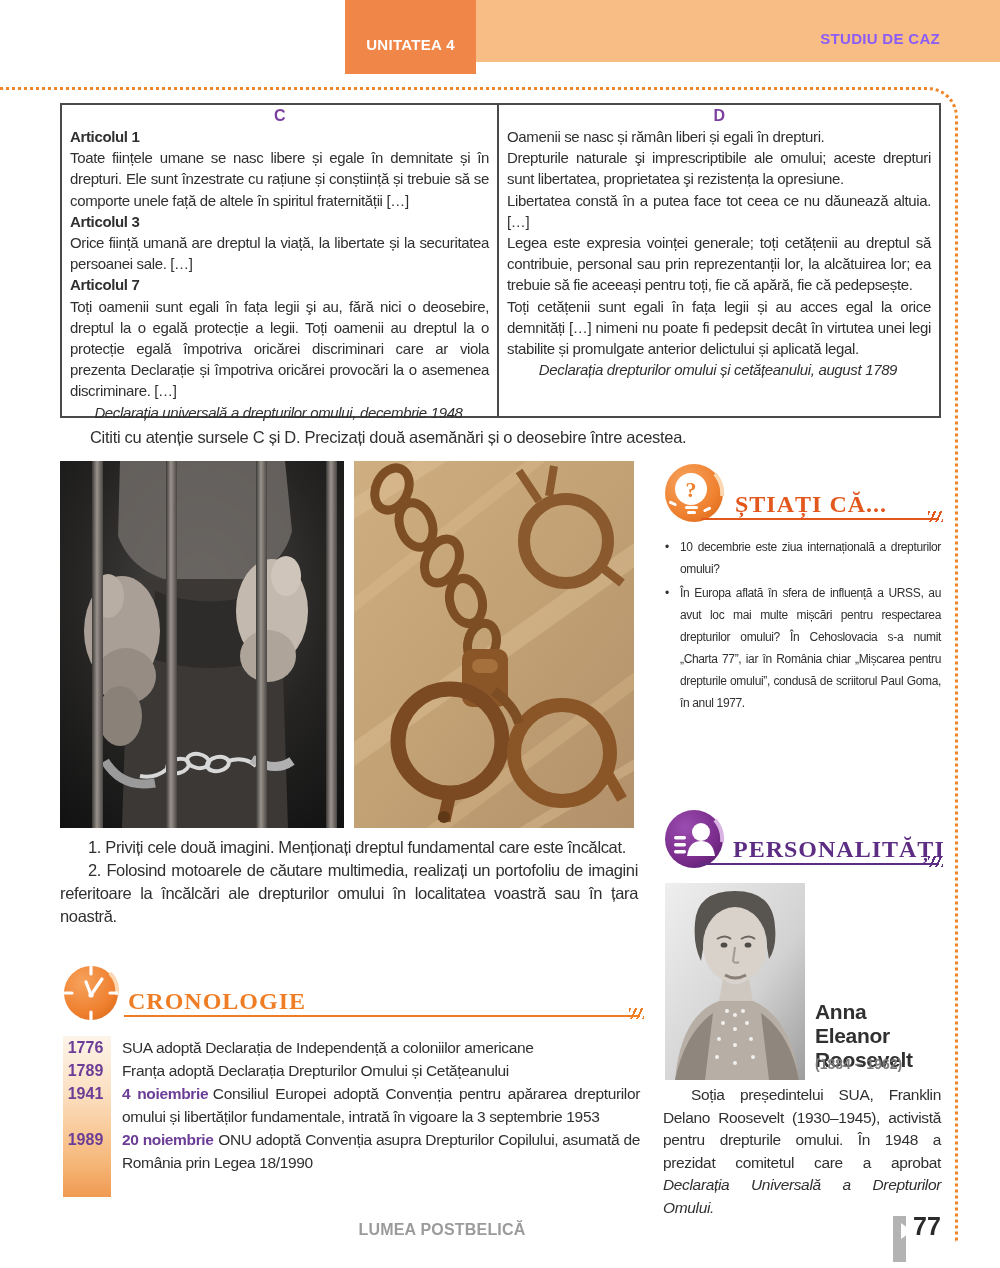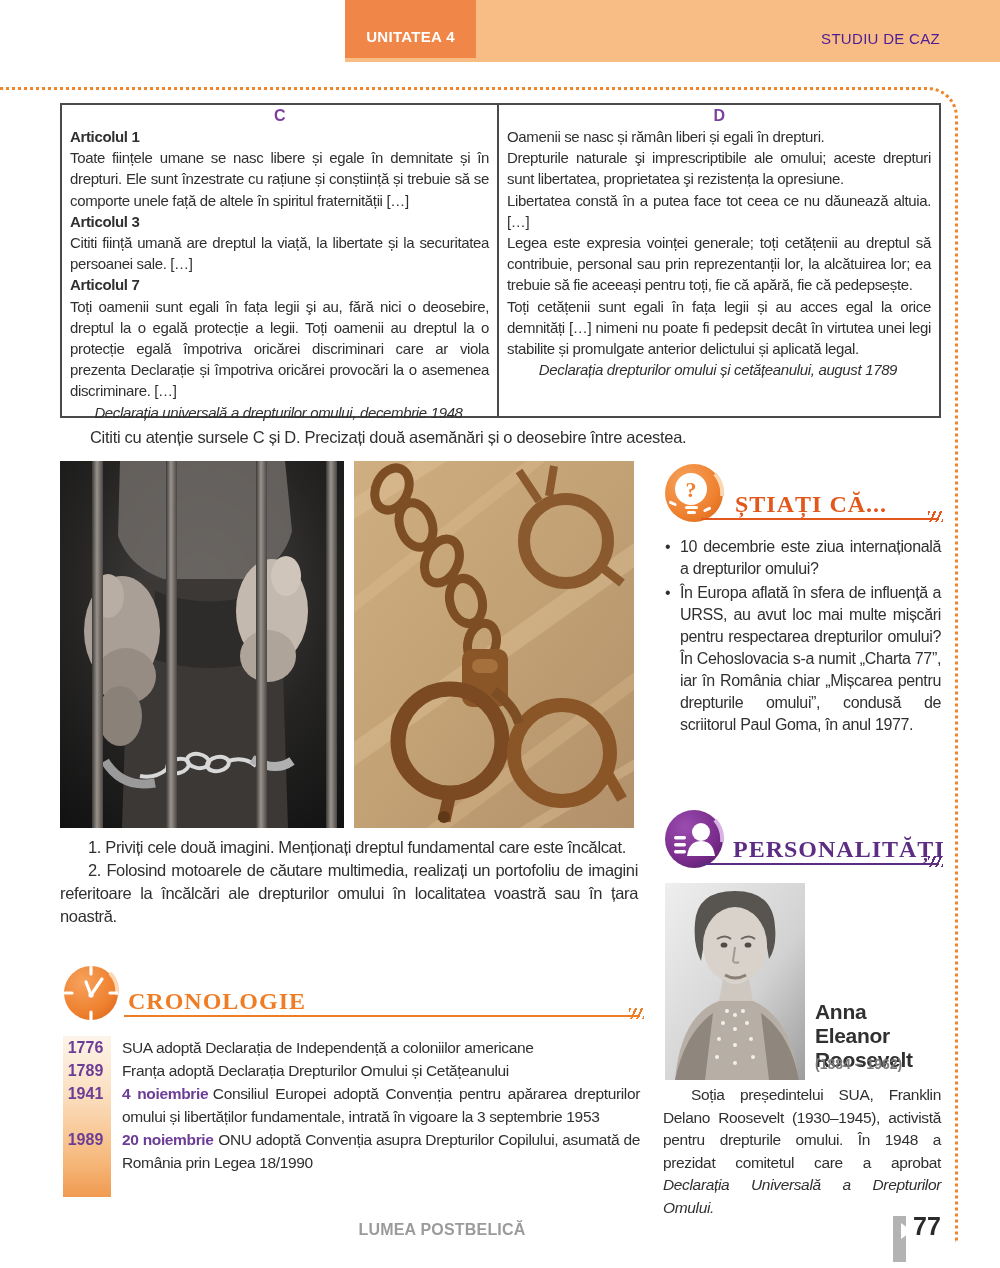--- a/index.html
+++ b/index.html
@@ -3,25 +3,25 @@
 <meta charset="utf-8">
 <style>
   * { margin:0; padding:0; box-sizing:border-box; }
   html,body { background:#fff; }
   body { font-family:"Liberation Sans","DejaVu Sans",sans-serif; color:#303030; }
   .page { position:relative; width:1000px; height:1268px; background:#fff; overflow:hidden; }
 
   
   .banner { position:absolute; left:0; top:0; width:1000px; height:62px; }
   .banner .light { position:absolute; left:345px; top:0; right:0; height:62px; background:#F8BC85; }
-  .banner .dark  { position:absolute; left:345px; top:0; width:131px; height:58px; background:#F08648;
+  .banner .dark  { position:absolute; left:345px; top:0; width:131px; height:74px; background:#F08648;
                    display:flex; align-items:center; justify-content:center; }
   .banner .dark span { color:#fff; font-weight:bold; font-size:15px; letter-spacing:.3px; padding-top:14px; }
   .banner .case { position:absolute; right:60px; top:0; height:62px; display:flex; align-items:center; }
-  .banner .case span { color:#4c1d95; font-weight:normal; font-size:15px; letter-spacing:.3px; padding-top:14px; }
+  .banner .case span { color:#8b5cf6; font-weight:bold; font-size:15px; letter-spacing:.3px; padding-top:14px; }
 
   
   .dotted-frame { position:absolute; left:0; top:87px; width:958px; height:1155px;
                   border-top:3px dotted #F0862C; border-right:3px dotted #F0862C;
                   border-top-right-radius:30px; }
 
   
   .sources { position:absolute; left:60px; top:103px; width:881px; height:315px;
              border:2px solid #4A4A4A; display:flex; background:#fff; }
   .sources .col { padding:1px 8px 2px 8px; font-size:15px; line-height:21.2px; letter-spacing:-0.35px; }
@@ -55,21 +55,21 @@
   .pen-mark { position:absolute; width:15px; height:11px;
               background:repeating-linear-gradient(115deg, currentColor 0 2px, transparent 2px 5.5px); }
 
   
   .stiati { position:absolute; left:663px; top:462px; width:278px; }
   .stiati .sec-icon { left:0; top:0; }
   .stiati .sec-title { position:absolute; left:72px; top:29px; color:#E2571C; }
   .stiati .sec-rule { left:38px; top:56px; width:238px; background:#E2571C; }
   .stiati .pen-mark { right:-2px; top:49px; color:#E2571C; }
   .stiati ul { position:absolute; left:2px; top:74px; width:276px; list-style:none; }
-  .stiati li { position:relative; padding-left:15px; font-size:16px; line-height:22px;
+  .stiati li { position:relative; padding-left:15px; font-size:12px; line-height:22px;
                letter-spacing:-0.35px; text-align:justify; margin-bottom:2px; }
   .stiati li::before { content:"•"; position:absolute; left:0; top:0; }
 
   
   .pers { position:absolute; left:663px; top:808px; width:278px; height:420px; }
   .pers .sec-icon { left:0; top:0; }
   .pers .sec-title { position:absolute; left:70px; top:28px; color:#5C2D83; }
   .pers .sec-rule { left:36px; top:55px; width:240px; background:#5C2D83; }
   .pers .pen-mark { right:-2px; top:48px; color:#5C2D83; }
   .portrait { position:absolute; left:2px; top:75px; width:140px; height:197px; }
@@ -123,21 +123,21 @@
   </div>
 
   <div class="dotted-frame"></div>
 
   <div class="sources">
     <div class="col c">
       <div class="col-head">C</div>
       <p class="art-title">Articolul 1</p>
       <p class="art-text">Toate ființele umane se nasc libere și egale în demnitate și în drepturi. Ele sunt înzestrate cu rațiune și conștiință și trebuie să se comporte unele față de altele în spiritul fraternității […]</p>
       <p class="art-title">Articolul 3</p>
-      <p class="art-text">Cititi ființă umană are dreptul la viață, la libertate și la securitatea persoanei sale. […]</p>
+      <p class="art-text">Orice ființă umană are dreptul la viață, la libertate și la securitatea persoanei sale. […]</p>
       <p class="art-title">Articolul 7</p>
       <p class="art-text">Toți oamenii sunt egali în fața legii şi au, fără nici o deosebire, dreptul la o egală protecție a legii. Toți oamenii au dreptul la o protecție egală împotriva oricărei discriminari care ar viola prezenta Declarație și împotriva oricărei provocări la o asemenea discriminare. […]</p>
       <p class="src">Declarația universală a drepturilor omului, decembrie 1948</p>
     </div>
     <div class="col d">
       <div class="col-head">D</div>
       <p class="d-par">Oamenii se nasc și rămân liberi și egali în drepturi.</p>
       <p class="d-par">Drepturile naturale şi imprescriptibile ale omului; aceste drepturi sunt libertatea, proprietatea şi rezistența la opresiune.</p>
       <p class="d-par">Libertatea constă în a putea face tot ceea ce nu dăunează altuia. […]</p>
       <p class="d-par">Legea este expresia voinței generale; toți cetățenii au dreptul să contribuie, personal sau prin reprezentanții lor, la alcătuirea lor; ea trebuie să fie aceeași pentru toți, fie că apără, fie că pedepsește.</p>

